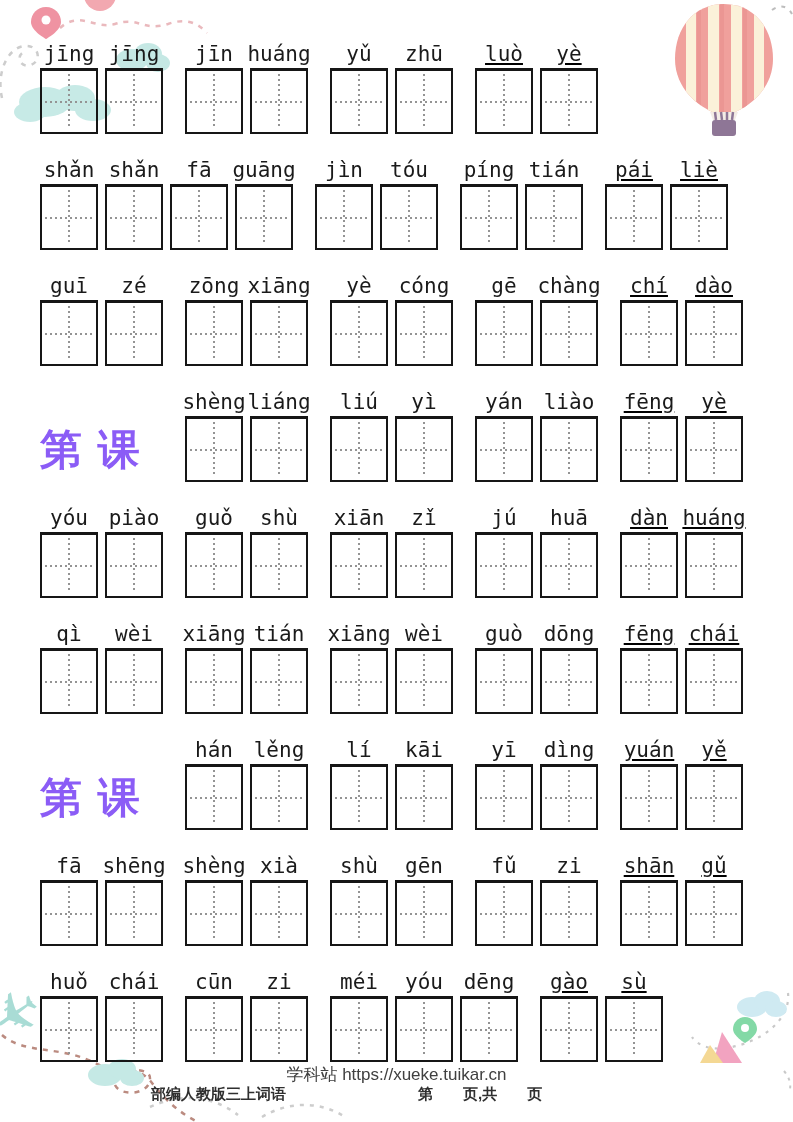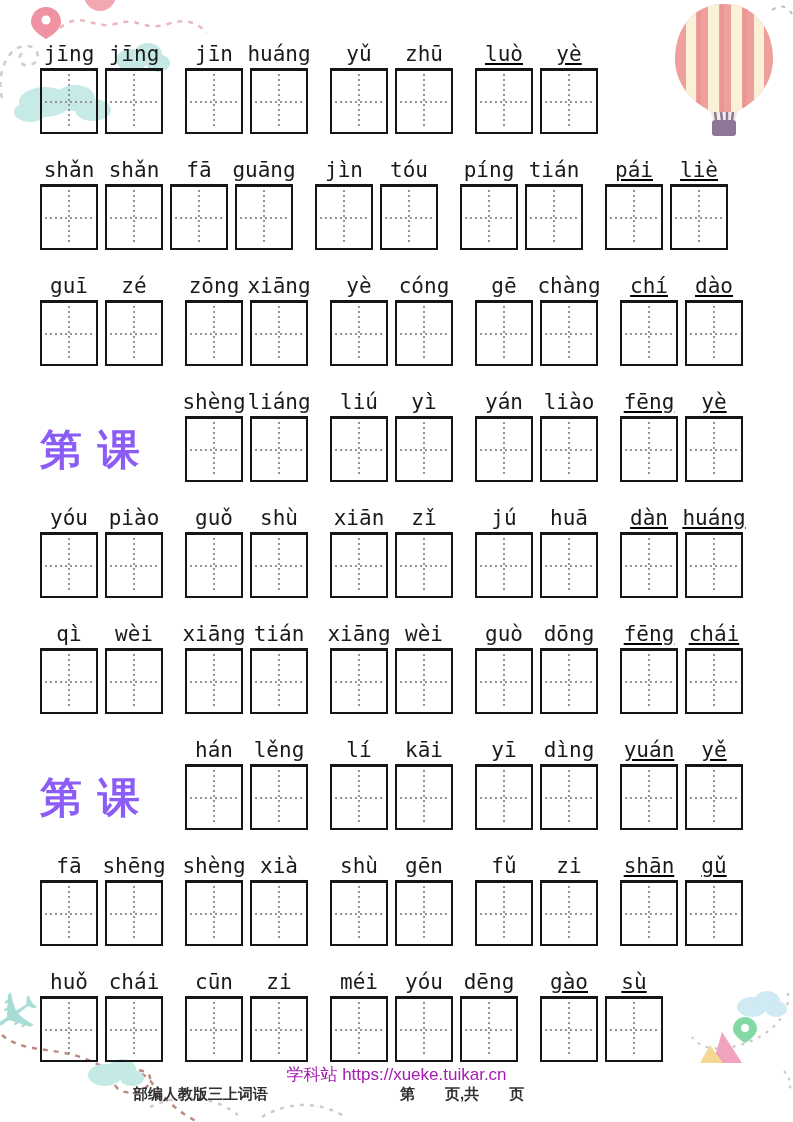--- a/index.html
+++ b/index.html
@@ -38,25 +38,25 @@
     content:""; position:absolute; top:50%; left:3px; right:3px; height:2px; margin-top:-1px;
     background-image:repeating-linear-gradient(to right, #949494 0 2px, transparent 2px 5px);
   }
   .lesson-label {
     width:145px; flex-shrink:0; align-self:flex-end; margin-bottom:4px;
     font-size:42px; font-weight:700; color:#8b5cf6; letter-spacing:2px; white-space:pre;
   }
   
   .footer-watermark {
     position:absolute; left:0; right:0; top:1063px; z-index:1;
-    text-align:center; font-size:17px; color:#a21caf;
+    text-align:center; font-size:17px; color:#404040;
   }
   .footer-line2 {
     position:absolute; left:0; right:0; top:1085px; z-index:1;
-    display:flex; font-size:15px; color:#2f2f2f; font-weight:600;
+    display:flex; font-size:15px; color:#2f2f2f; font-weight:600;padding-left:18px;
   }
   .book-label { margin-left:133px; }
   .page-label { margin-left:132px; white-space:pre; }
 </style>
 </head>
 <body>
 
 <div class="page">
 
   <svg class="decor" style="left:0;top:0" width="230" height="135" viewBox="0 0 230 135">

